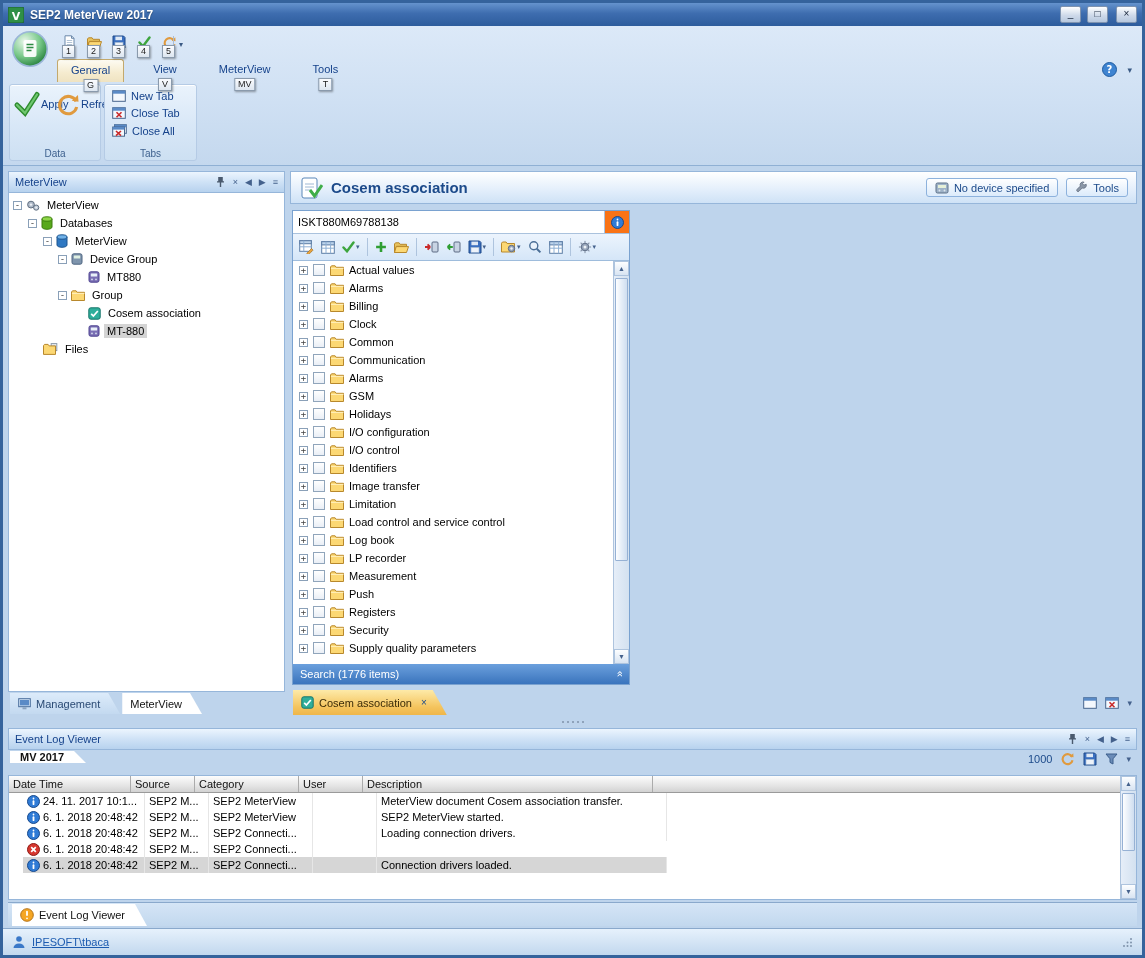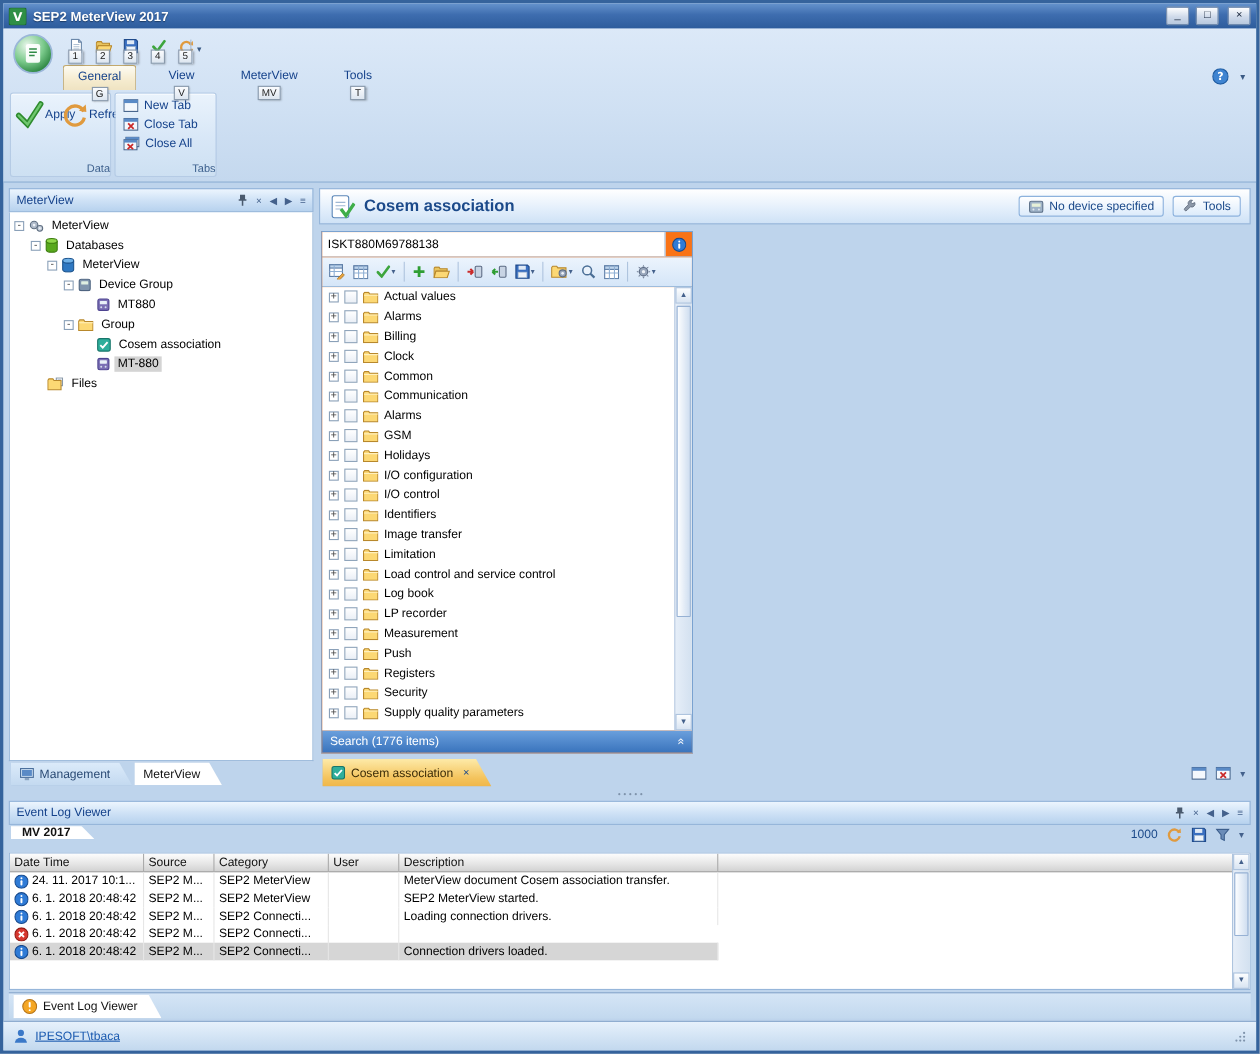--- a/index.html
+++ b/index.html
@@ -25,21 +25,21 @@
   .qat-item .keytip{left:3px;top:13px;}
   .qat-sep{width:1px;height:16px;background:#a8bcd4;margin:2px 2px 0;}
   .qat-more{font-size:8px;color:#3a5a84;padding-top:6px;}
   .rtabs{position:absolute;left:54px;top:33px;display:flex;gap:16px;height:23px;align-items:stretch;}
   .rtab{position:relative;padding:4px 13px 0;font-size:11px;color:#15428b;border-radius:3px 3px 0 0;}
   .rtab.active{background:linear-gradient(#fdfbf2,#f5ebce 60%,#efe3c2);border:1px solid #c3a96d;border-bottom:none;}
   .rtab .keytip{left:50%;transform:translateX(-50%);top:19px;}
   .ribbon-right{position:absolute;right:10px;top:36px;display:flex;gap:10px;align-items:center;color:#3a5a84;font-size:9px;}
   .rgroup{position:absolute;top:58px;height:77px;border:1px solid #b5cbe5;border-radius:3px;
     background:linear-gradient(#eaf3fc,#d8e7f7 55%,#cde0f2);box-shadow:inset 0 1px 0 #fff;}
-  .glabel{position:absolute;left:0;right:0;bottom:1px;text-align:right;font-size:10px;color:#3e618e;}
+  .glabel{position:absolute;left:0;right:0;bottom:1px;text-align:center;font-size:10px;color:#3e618e;}
   .big-row{display:flex;gap:2px;padding:3px 2px;}
   .big-btn{display:flex;align-items:center;gap:0;font-size:11px;color:#15428b;
     width:40px;padding:3px 1px;border-radius:3px;}
   .small-col{display:flex;flex-direction:column;gap:3px;padding:4px 4px;}
   .small-btn{display:flex;align-items:center;gap:5px;font-size:11px;color:#15428b;padding:1px 3px;border-radius:2px;}
   
   .phead{height:22px;background:linear-gradient(#ecf5fe,#cfe2f6 50%,#b7d2ee);border:1px solid #96b6da;
     display:flex;align-items:center;padding:0 6px;font-size:11px;color:#15428b;}
   .ptitle{flex:1;}
   .picons{display:flex;gap:7px;align-items:center;color:#44618c;font-size:9px;}
@@ -102,21 +102,21 @@
   .ev-tabrow{height:25px;display:flex;align-items:flex-start;padding:1px 0 0 2px;}
   .evtab{clip-path:polygon(0 0,calc(100% - 12px) 0,100% 100%,0 100%);background:#fff;display:flex;
     align-items:center;padding:0 22px 0 10px;font-size:11px;font-weight:bold;color:#111;
     filter:drop-shadow(0 0 1px #5c86b8);}
   .ev-ctl{margin-left:auto;display:flex;gap:8px;align-items:center;padding-right:6px;font-size:11px;color:#1c4a8a;}
   .ev-table{flex:1;background:#fff;border:1px solid #96b6da;position:relative;overflow:hidden;}
   .ev-head{display:flex;height:17px;background:linear-gradient(#fdfdfd,#e5e5e5 60%,#d2d2d2);
     border-bottom:1px solid #9a9a9a;font-size:11px;color:#111;}
   .hc{padding:1px 4px;border-right:1px solid #ababab;display:flex;align-items:center;}
   .w0{width:122px;}.w1{width:64px;}.w2{width:104px;}.w3{width:64px;}.w4{width:290px;}
-  .erow{display:flex;height:16px;align-items:stretch;font-size:11px;width:644px;}
+  .erow{display:flex;height:16px;align-items:stretch;font-size:11px;width:644px;margin-left:14px;}
   .erow.sel{background:#d6d6d6;}
   .ec{padding:0 4px;border-right:1px solid #e6e6e6;display:flex;align-items:center;gap:3px;
     white-space:nowrap;overflow:hidden;}
   .bottom-tabs{position:absolute;left:5px;top:899px;right:5px;height:24px;border-top:1px solid #8aa9cc;
     background:linear-gradient(#d5e5f6,#c2d8ee);display:flex;align-items:stretch;padding:1px 0 0 4px;}
   .bottab{clip-path:polygon(0 0,calc(100% - 12px) 0,100% 100%,0 100%);background:#fff;display:flex;
     align-items:center;gap:5px;padding:0 22px 0 8px;font-size:11px;color:#111;filter:drop-shadow(0 0 1px #5c86b8);}
   .statusbar{position:absolute;left:0;right:0;bottom:0;height:27px;
     background:linear-gradient(#e6f1fc,#c2d8ee);border-top:1px solid #8aa9cc;
     display:flex;align-items:center;gap:6px;padding:0 9px;font-size:11px;}

